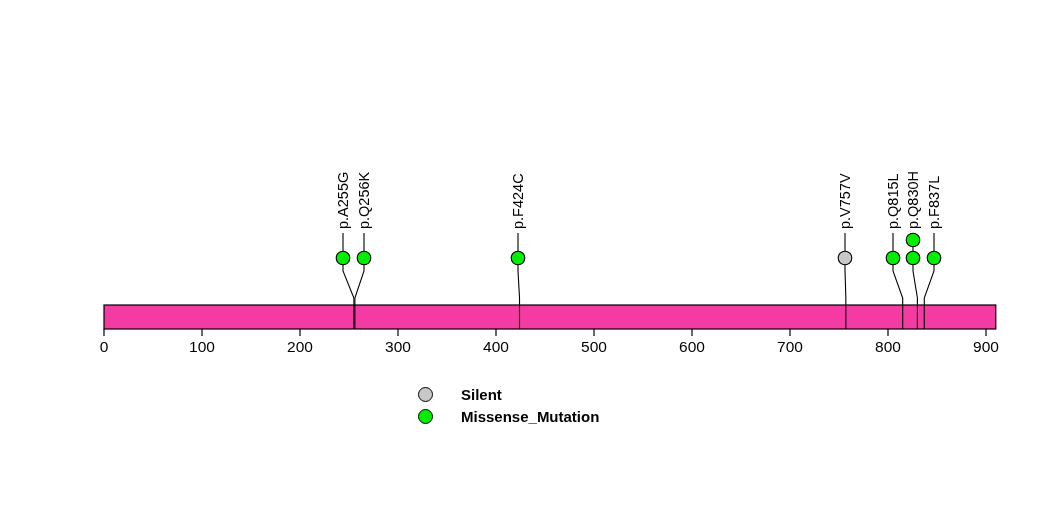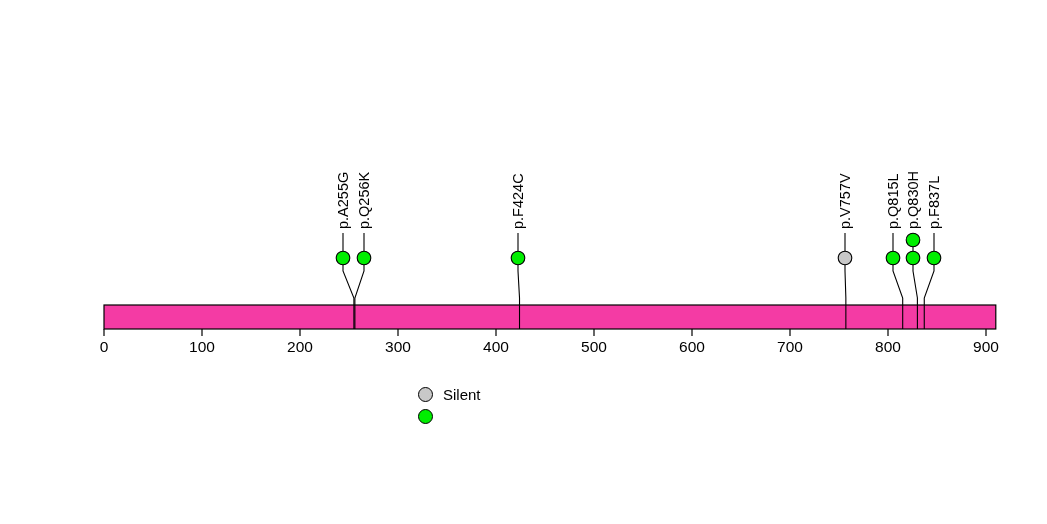--- a/index.html
+++ b/index.html
@@ -16,21 +16,22 @@
   }
   .legend{
     position:absolute;
     left:418px;
     top:383px;
   }
   .legend-row{
     display:flex;
     align-items:center;
     height:22px;
-    gap:10px;
+    gap:28px;
+    font-weight:bold;
   }
   .swatch{
     width:13px;height:13px;
     border-radius:50%;
     border:1px solid #000;
     box-sizing:content-box;
     flex:0 0 auto;
   }
   .legend-label{
     font-size:15px;
@@ -88,15 +89,16 @@
       <text x="934" y="229" transform="rotate(-90 934 229)" text-anchor="start" dominant-baseline="central" font-size="14.5">p.F837L</text>
     </svg>
 
   <div class="legend">
     <div class="legend-row">
       <span class="swatch" style="background: rgb(200, 200, 200);"></span>
       <span class="legend-label">Silent</span>
     </div>
     <div class="legend-row">
       <span class="swatch" style="background: rgb(0, 238, 0);"></span>
+      <span class="legend-label">Missense_Mutation</span>
     </div>
   </div>
 </div>
 
 </body></html>

